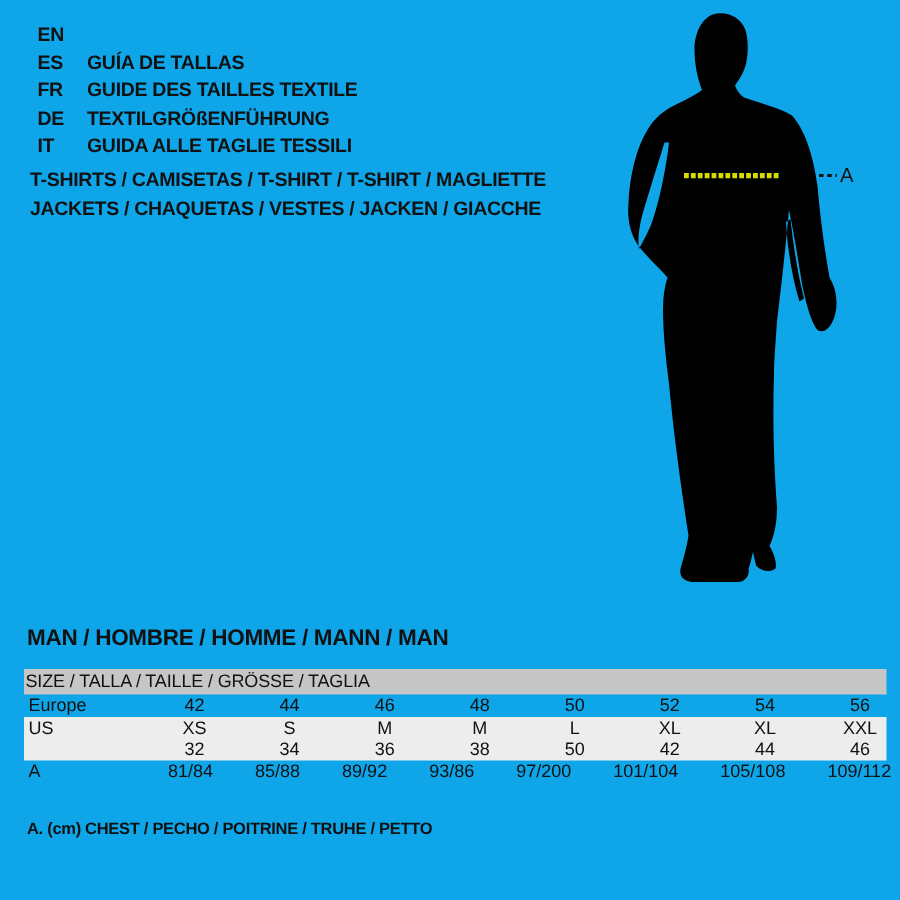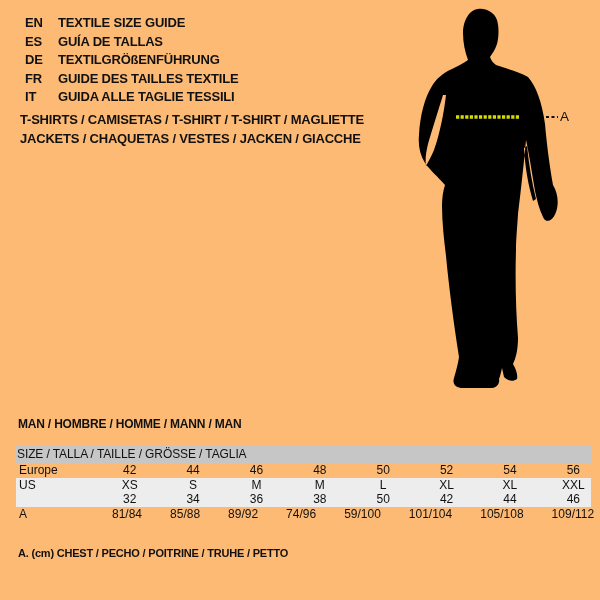--- a/index.html
+++ b/index.html
@@ -1,31 +1,31 @@
 <!DOCTYPE html>
 <html style="--header-bg: #c6c6c6; --stripe-bg: #ededed; --ink: #111111;"><head>
 <meta charset="utf-8">
 <style>
   html,body{margin:0;padding:0;background:#fff;}
   #canvas{
-    position:relative;width:600px;height:600px;background:#fdba74;overflow:hidden;
+    position:relative;width:600px;height:600px;background:#0ea5e9;overflow:hidden;
     font-family:"Liberation Sans","DejaVu Sans",sans-serif;color:var(--ink,#111);
   }
   
   .lang-block{position:absolute;left:25px;top:14px;}
   .lang-row{display:flex;line-height:18.6px;font-size:13px;font-weight:700;letter-spacing:-0.2px;}
   .lang-code{width:33px;}
   
   .cat-block{position:absolute;left:20px;top:110px;}
   .cat-line{font-size:13px;font-weight:700;line-height:19px;letter-spacing:-0.2px;white-space:nowrap;}
   
   .figure-svg{position:absolute;left:405px;top:0;width:195px;height:400px;}
   .measure-label{position:absolute;left:560px;top:109px;font-size:13.5px;font-weight:400;}
   
-  .gender-line{position:absolute;left:18px;top:417px;font-size:12px;font-weight:700;letter-spacing:-0.2px;}
+  .gender-line{position:absolute;left:18px;top:417px;font-size:15px;font-weight:700;letter-spacing:-0.2px;}
   
   .size-table{position:absolute;left:16px;top:446px;width:575px;}
   .size-header{
     height:17px;line-height:17px;background:var(--header-bg,#c6c6c6);
     font-size:12px;font-weight:400;padding-left:1px;letter-spacing:-0.1px;
   }
   .size-row{display:grid;grid-template-columns:68px repeat(8,1fr);height:14.5px;align-items:center;font-size:12px;gap:28px;}
   .size-row.striped{background:var(--stripe-bg,#ededed);}
   .cell{text-align:center;line-height:14.5px;}
   .cell.label{text-align:left;padding-left:3px;}
@@ -33,33 +33,32 @@
   .footnote{position:absolute;left:18px;top:547px;font-size:11px;font-weight:700;letter-spacing:-0.2px;}
 </style>
 </head>
 <body>
 
 <div id="canvas">
 
   <div class="lang-block">
     <div class="lang-row">
       <span class="lang-code">EN</span>
-      <span class="lang-label">TEXTILE SIZE GUIDE</span>
     </div>
     <div class="lang-row">
       <span class="lang-code">ES</span>
       <span class="lang-label">GUÍA DE TALLAS</span>
     </div>
     <div class="lang-row">
+      <span class="lang-code">FR</span>
+      <span class="lang-label">GUIDE DES TAILLES TEXTILE</span>
+    </div>
+    <div class="lang-row">
       <span class="lang-code">DE</span>
       <span class="lang-label">TEXTILGRÖßENFÜHRUNG</span>
-    </div>
-    <div class="lang-row">
-      <span class="lang-code">FR</span>
-      <span class="lang-label">GUIDE DES TAILLES TEXTILE</span>
     </div>
     <div class="lang-row">
       <span class="lang-code">IT</span>
       <span class="lang-label">GUIDA ALLE TAGLIE TESSILI</span>
     </div>
   </div>
 
   <div class="cat-block">
     <div class="cat-line">T-SHIRTS / CAMISETAS / T-SHIRT / T-SHIRT / MAGLIETTE</div>
     <div class="cat-line">JACKETS / CHAQUETAS / VESTES / JACKEN / GIACCHE</div>
@@ -157,22 +156,22 @@
       <div class="cell">42</div>
       <div class="cell">44</div>
       <div class="cell">46</div>
     </div>
 
     <div class="size-row">
       <div class="cell label">A</div>
       <div class="cell">81/84</div>
       <div class="cell">85/88</div>
       <div class="cell">89/92</div>
-      <div class="cell">74/96</div>
-      <div class="cell">59/100</div>
+      <div class="cell">93/86</div>
+      <div class="cell">97/200</div>
       <div class="cell">101/104</div>
       <div class="cell">105/108</div>
       <div class="cell">109/112</div>
     </div>
   </div>
 
   <div class="footnote">A. (cm) CHEST / PECHO / POITRINE / TRUHE / PETTO</div>
 
 </div>
 

